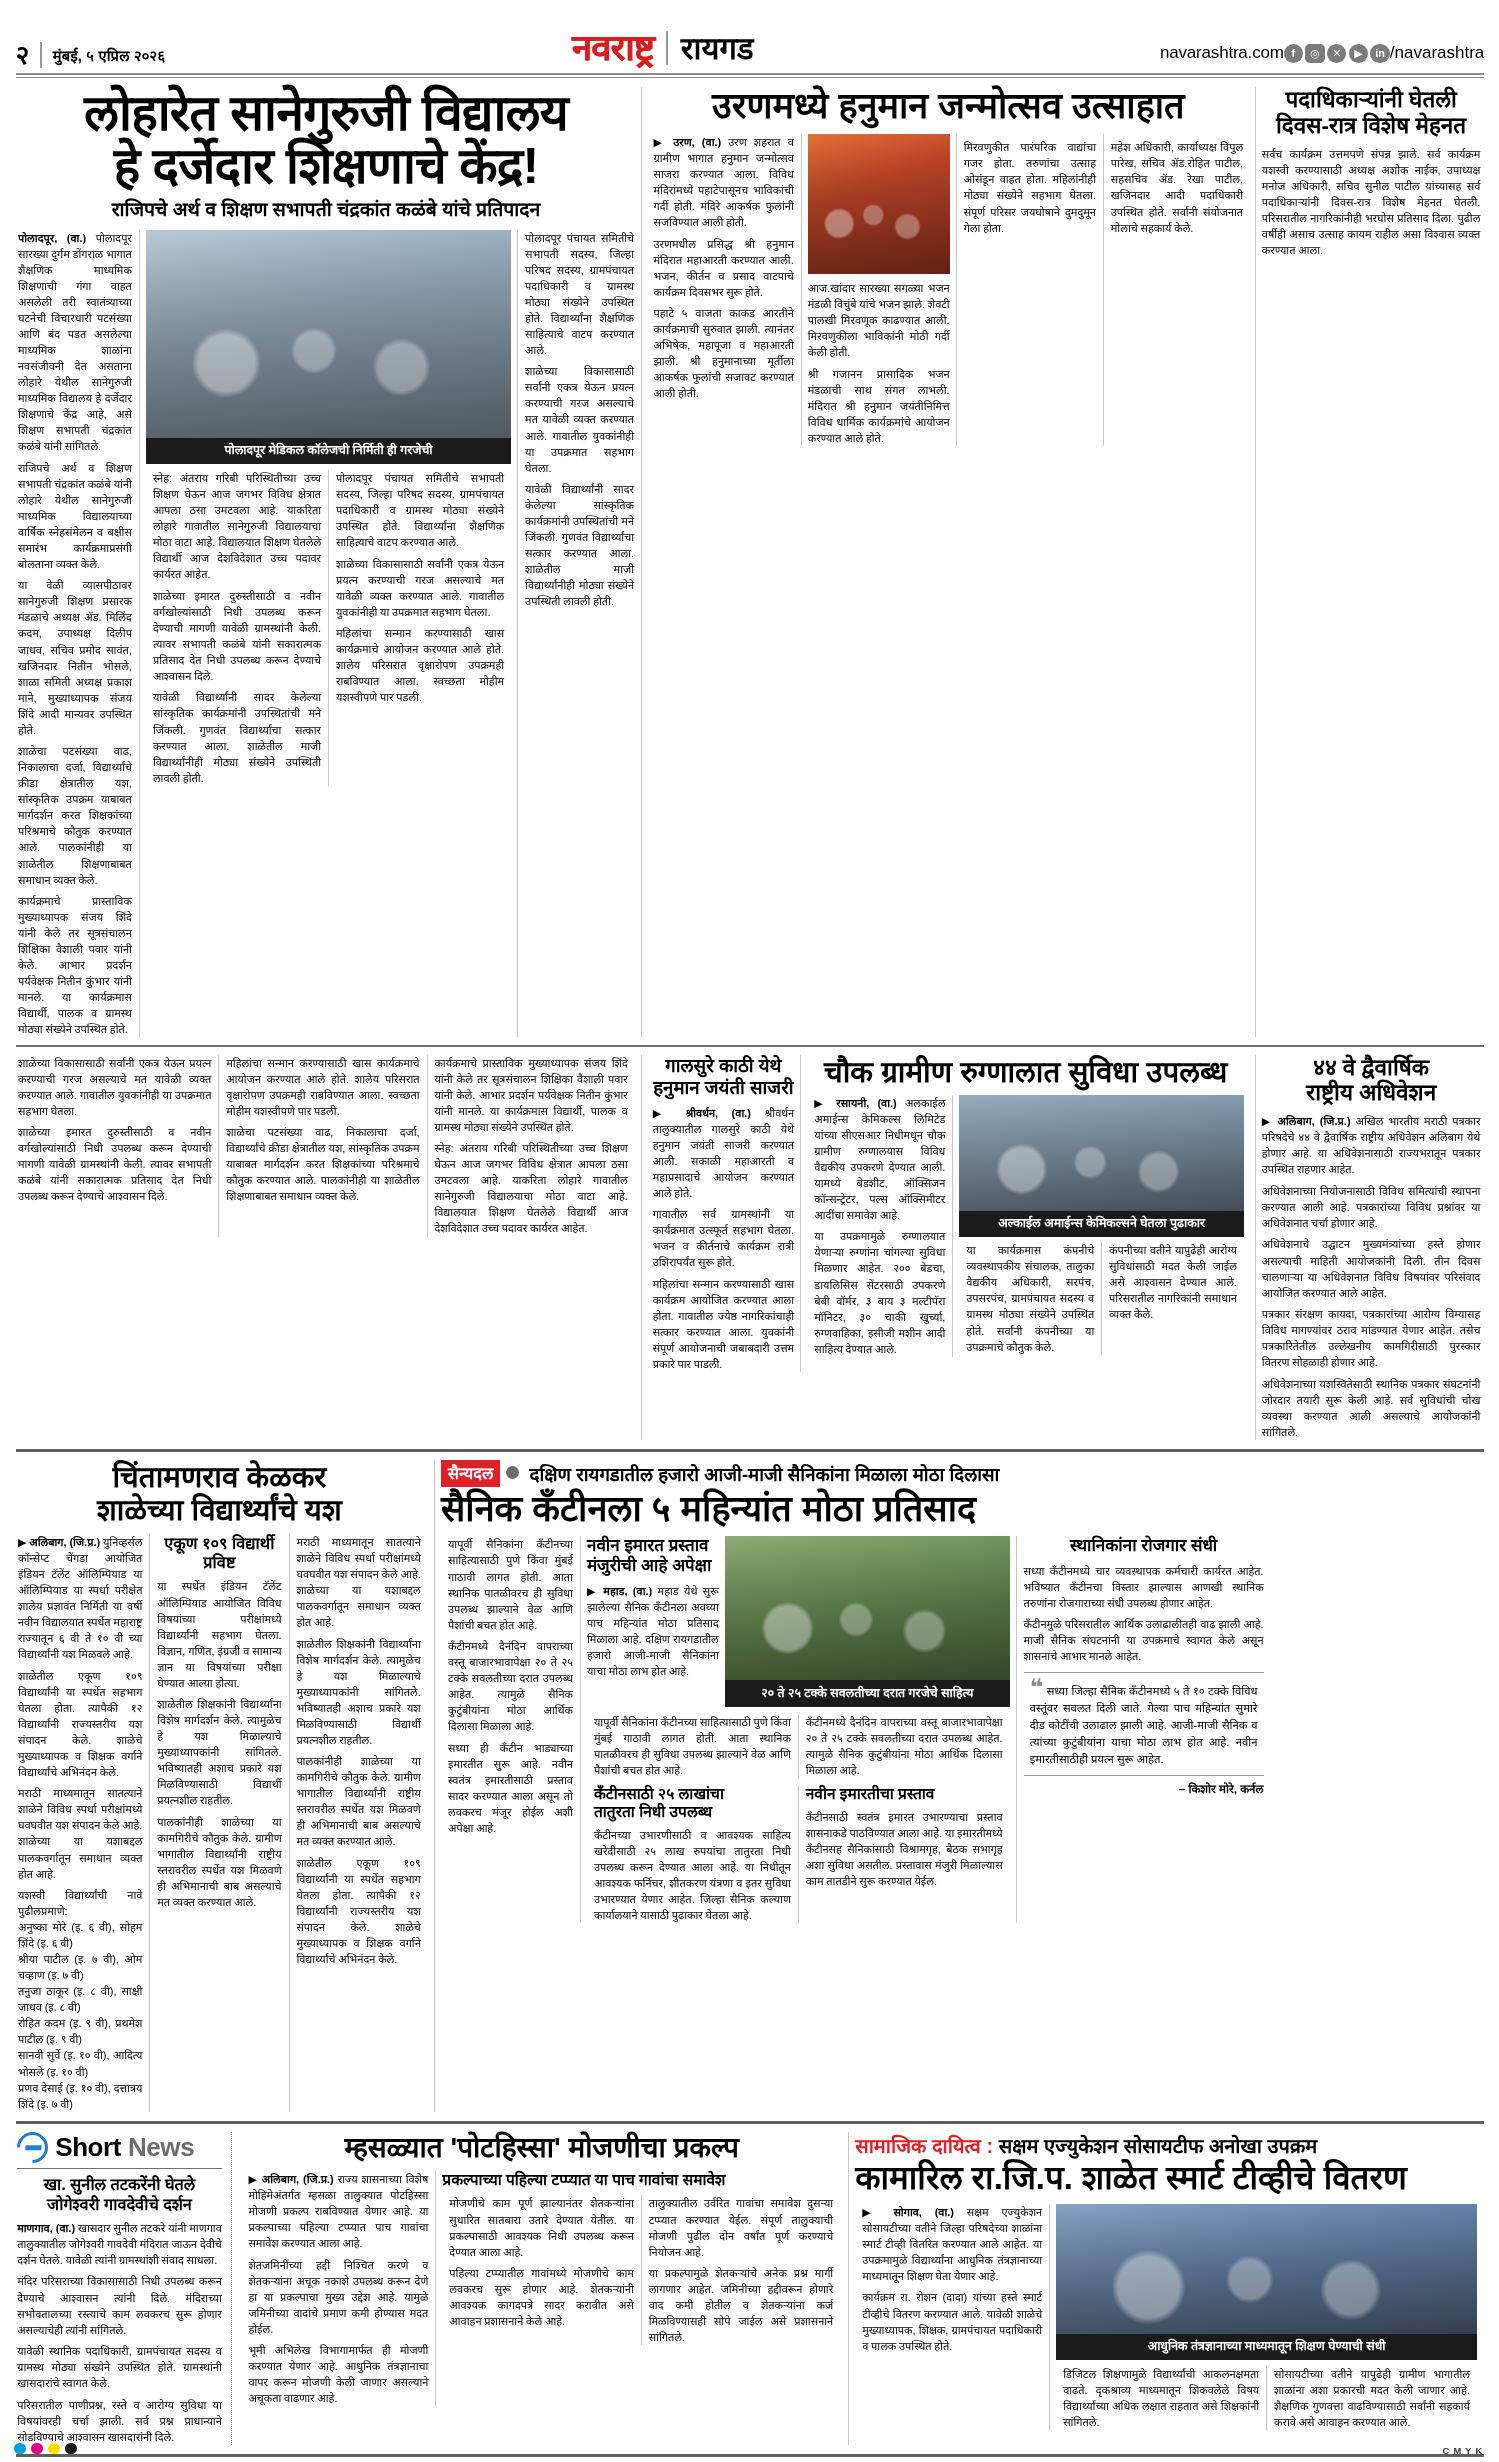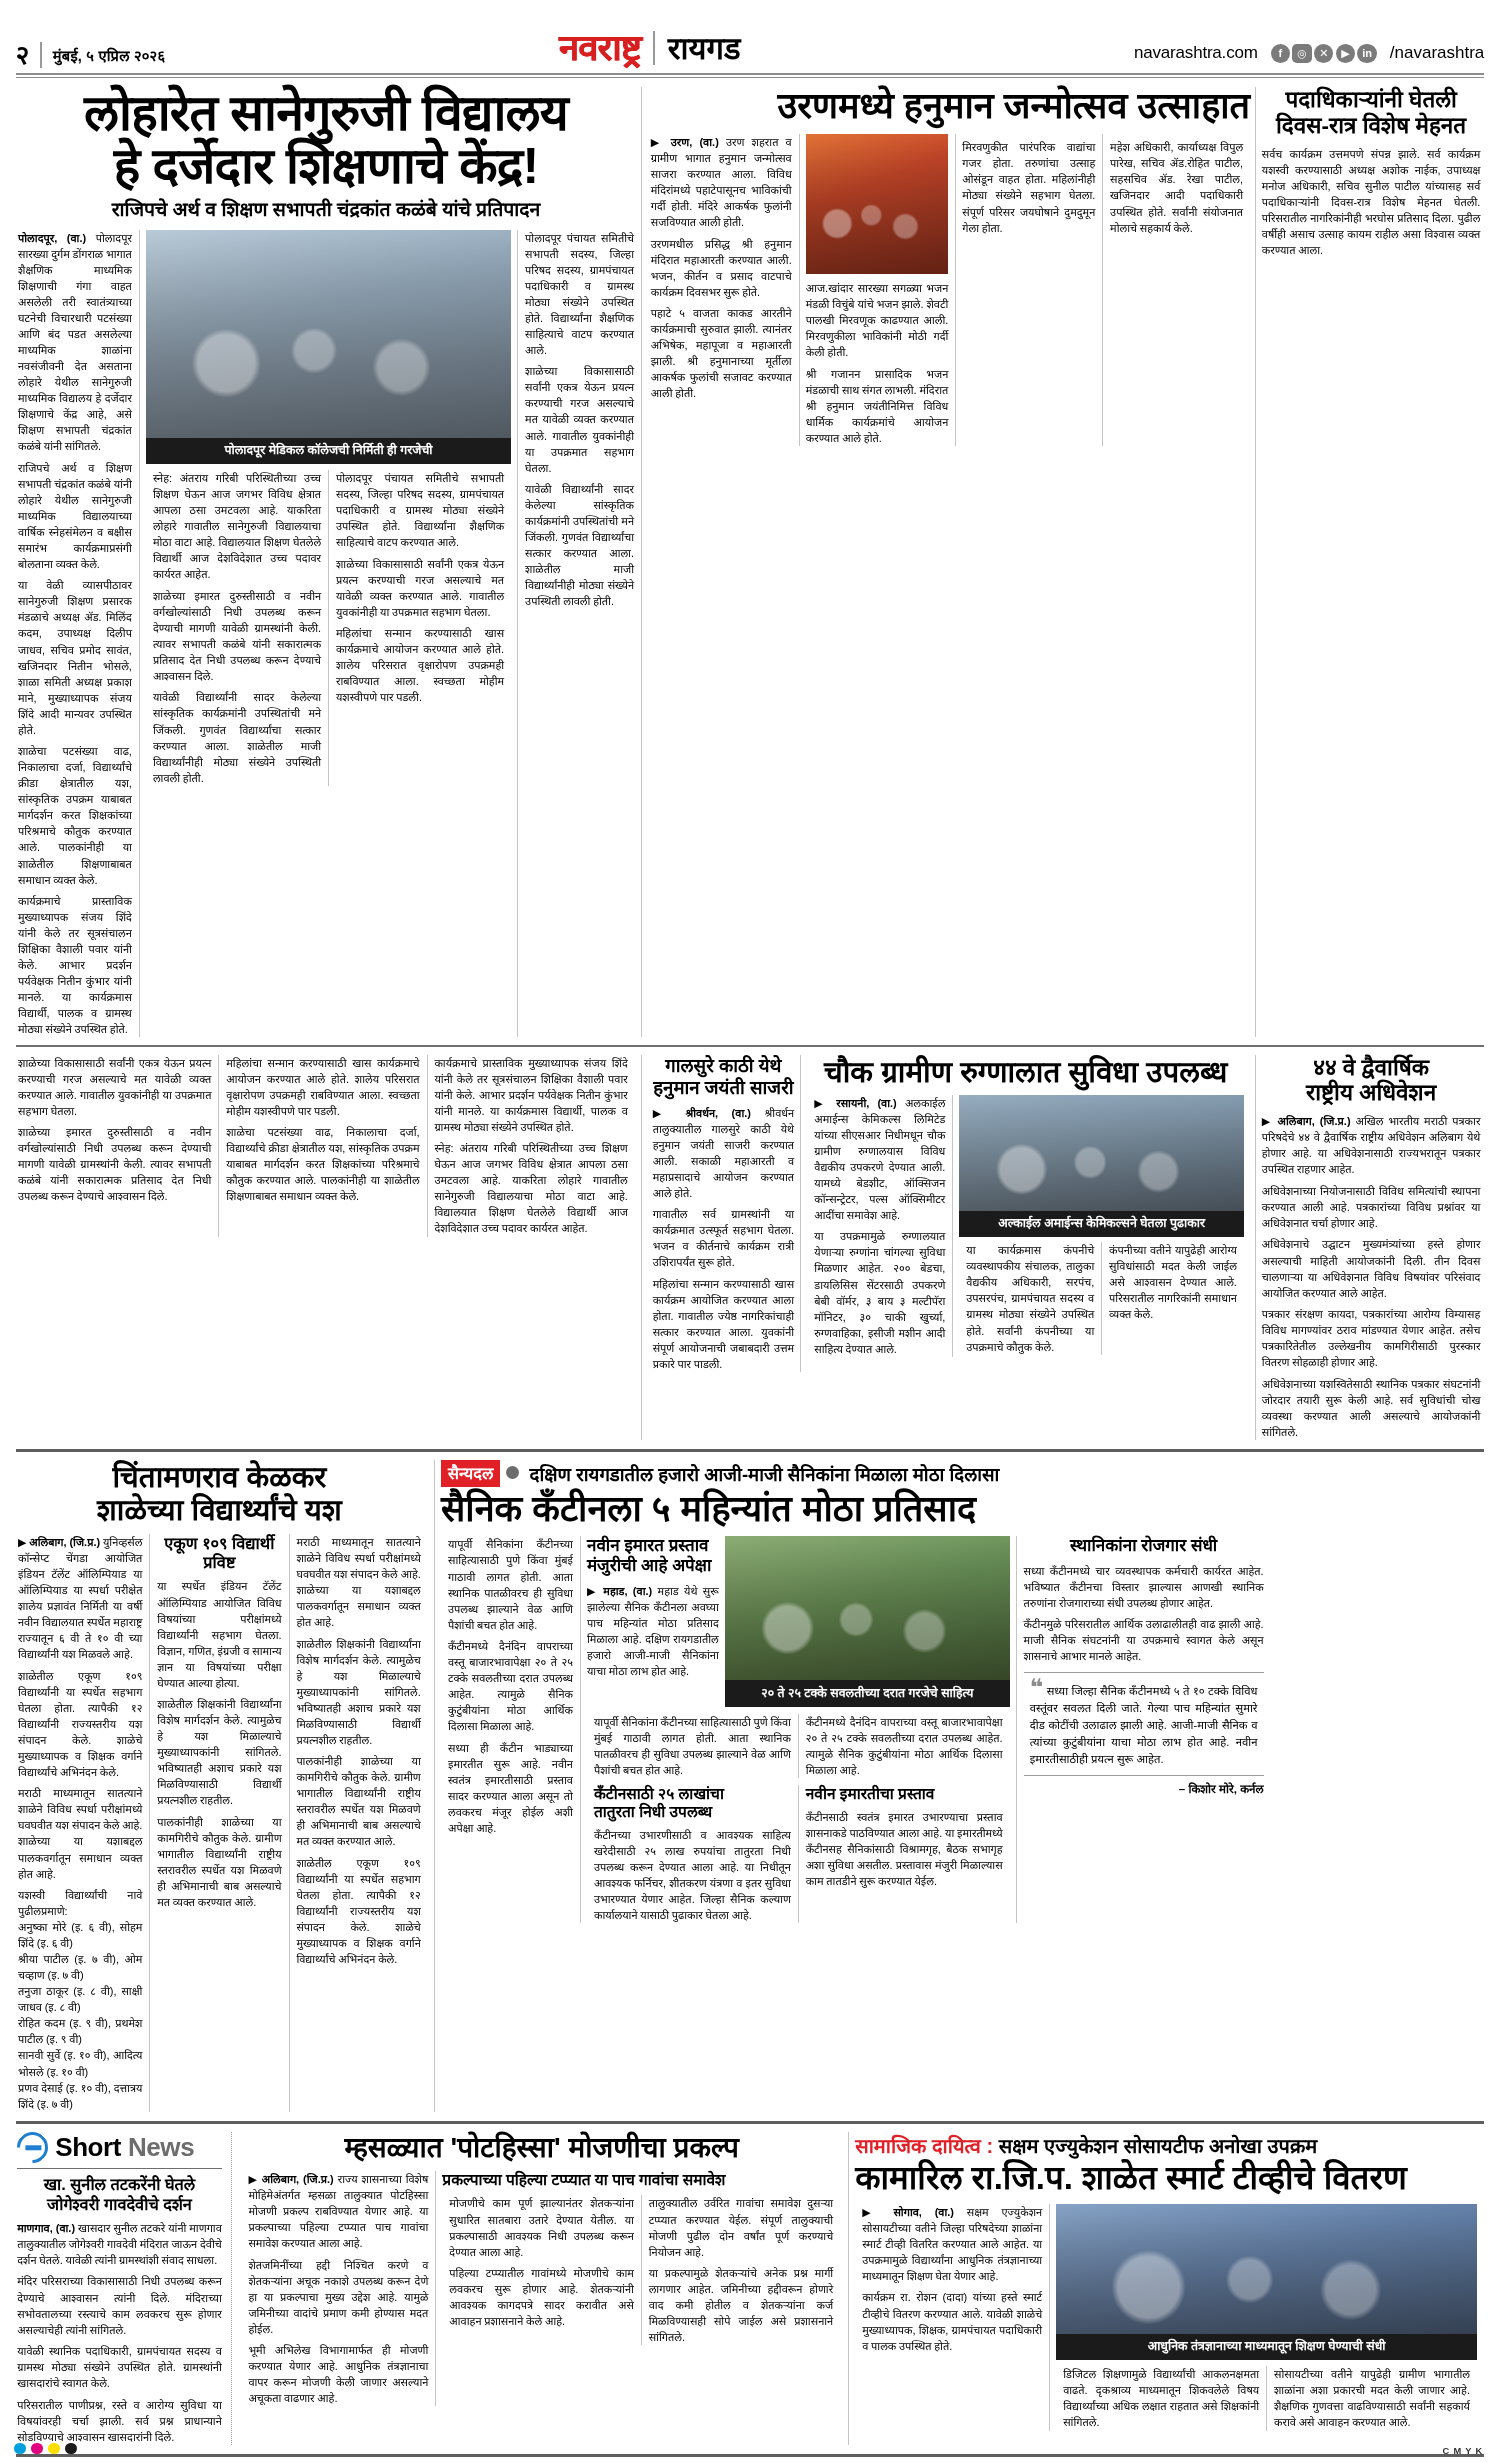--- a/index.html
+++ b/index.html
@@ -32,21 +32,21 @@
   .mh-div { width: 1.6px; height: 26px; background: #9a9a9a; }
   .mh-date { font-size: 14.7px; font-weight: 600; letter-spacing: 0.2px; }
   .mh-center { display: flex; align-items: center; gap: 12.4px; margin-bottom: 1.6px; }
   .mh-logo {
     font-size: 36px; font-weight: 900; color: #d81f20;
     letter-spacing: -0.8px; line-height: 1;
     text-shadow: 0.8px 0 0 #d81f20;
   }
   .mh-logo-div { width: 2.3px; height: 34px; background: #999; }
   .mh-edition { font-size: 31px; font-weight: 800; line-height: 1; }
-  .mh-right { display: flex; align-items: center; gap: 13px; margin-bottom: 4.7px; }
+  .mh-right { display: flex; align-items: center; gap: 0; margin-bottom: 4.7px; }
   .mh-site { font-size: 17px; letter-spacing: -0.2px; }
   .mh-handle { font-size: 17px; }
   .soc { display: flex; gap: 2.3px; }
   .soc span {
     width: 19.4px; height: 19.4px; border-radius: 50%;
     background: #7b7b7b; color: #fff;
     display: flex; align-items: center; justify-content: center;
     font-size: 11px; font-weight: 700; line-height: 1;
   }
   .soc span.sq { border-radius: 4.7px; }
@@ -200,21 +200,21 @@
         <div class="col pad" style="width:123px;">
           <p class="body-tx">पोलादपूर पंचायत समितीचे सभापती सदस्य, जिल्हा परिषद सदस्य, ग्रामपंचायत पदाधिकारी व ग्रामस्थ मोठ्या संख्येने उपस्थित होते. विद्यार्थ्यांना शैक्षणिक साहित्याचे वाटप करण्यात आले.</p>
           <p class="body-tx" style="margin-top:5.4px;">शाळेच्या विकासासाठी सर्वांनी एकत्र येऊन प्रयत्न करण्याची गरज असल्याचे मत यावेळी व्यक्त करण्यात आले. गावातील युवकांनीही या उपक्रमात सहभाग घेतला.</p>
           <p class="body-tx" style="margin-top:5.4px;">यावेळी विद्यार्थ्यांनी सादर केलेल्या सांस्कृतिक कार्यक्रमांनी उपस्थितांची मने जिंकली. गुणवंत विद्यार्थ्यांचा सत्कार करण्यात आला. शाळेतील माजी विद्यार्थ्यांनीही मोठ्या संख्येने उपस्थिती लावली होती.</p>
         </div>
       </div>
     </div>
 
     <div class="vline"></div>
 
-    <div class="col" style="width:613px;padding:0 4.7px;align-items:flex-end;">
+    <div class="col" style="width:613px;padding:0 4.7px;">
       <div class="hl-lg" style="text-align:center;">उरणमध्ये हनुमान जन्मोत्सव उत्साहात</div>
       <div class="row" style="margin-top:7.8px;">
         <div class="col pad" style="width:155px;">
           <p class="body-tx">
             <span class="dateline">▶ </span>
             <span class="dateline">उरण, (वा.)</span>
             <span>उरण शहरात व ग्रामीण भागात हनुमान जन्मोत्सव साजरा करण्यात आला. विविध मंदिरांमध्ये पहाटेपासूनच भाविकांची गर्दी होती. मंदिरे आकर्षक फुलांनी सजविण्यात आली होती.</span>
           </p>
           <p class="body-tx" style="margin-top:5.4px;">उरणमधील प्रसिद्ध श्री हनुमान मंदिरात महाआरती करण्यात आली. भजन, कीर्तन व प्रसाद वाटपाचे कार्यक्रम दिवसभर सुरू होते.</p>
           <p class="body-tx" style="margin-top:5.4px;">पहाटे ५ वाजता काकड आरतीने कार्यक्रमाची सुरुवात झाली. त्यानंतर अभिषेक, महापूजा व महाआरती झाली. श्री हनुमानाच्या मूर्तीला आकर्षक फुलांची सजावट करण्यात आली होती.</p>

